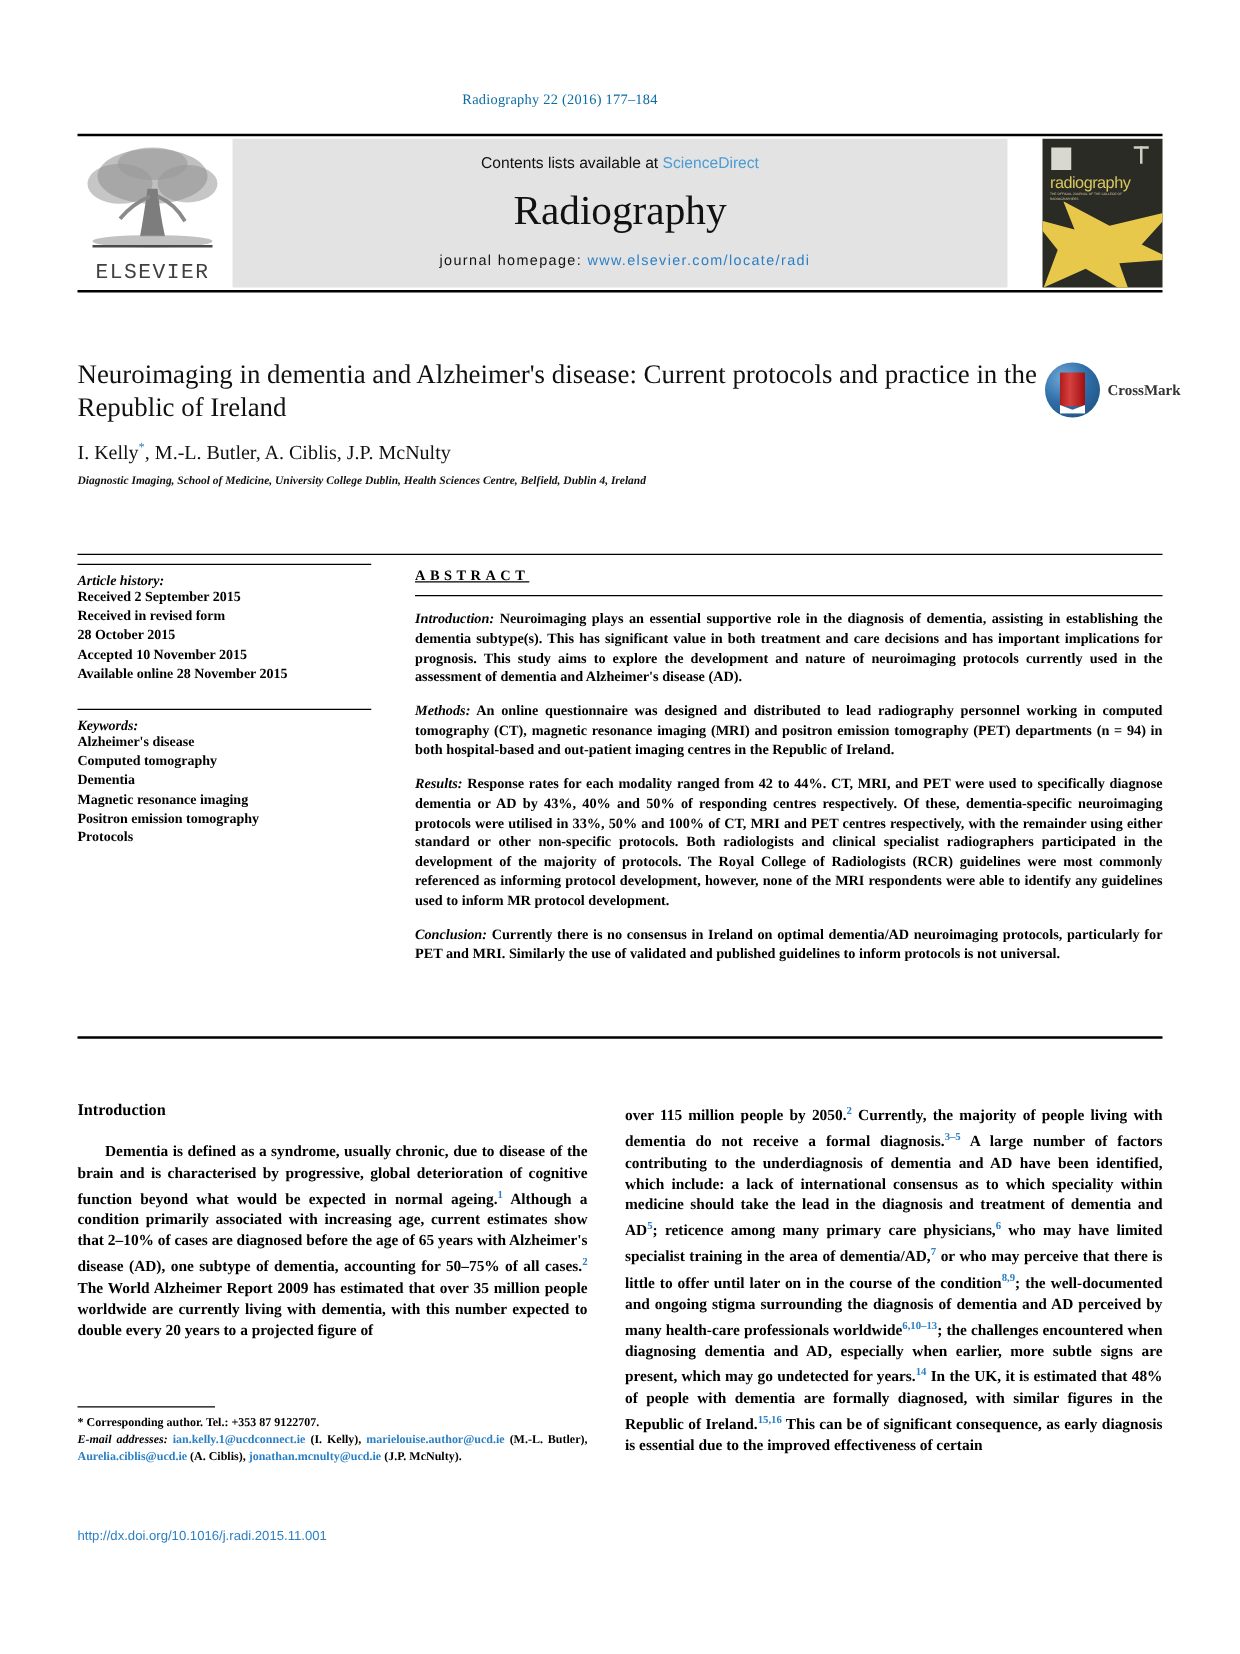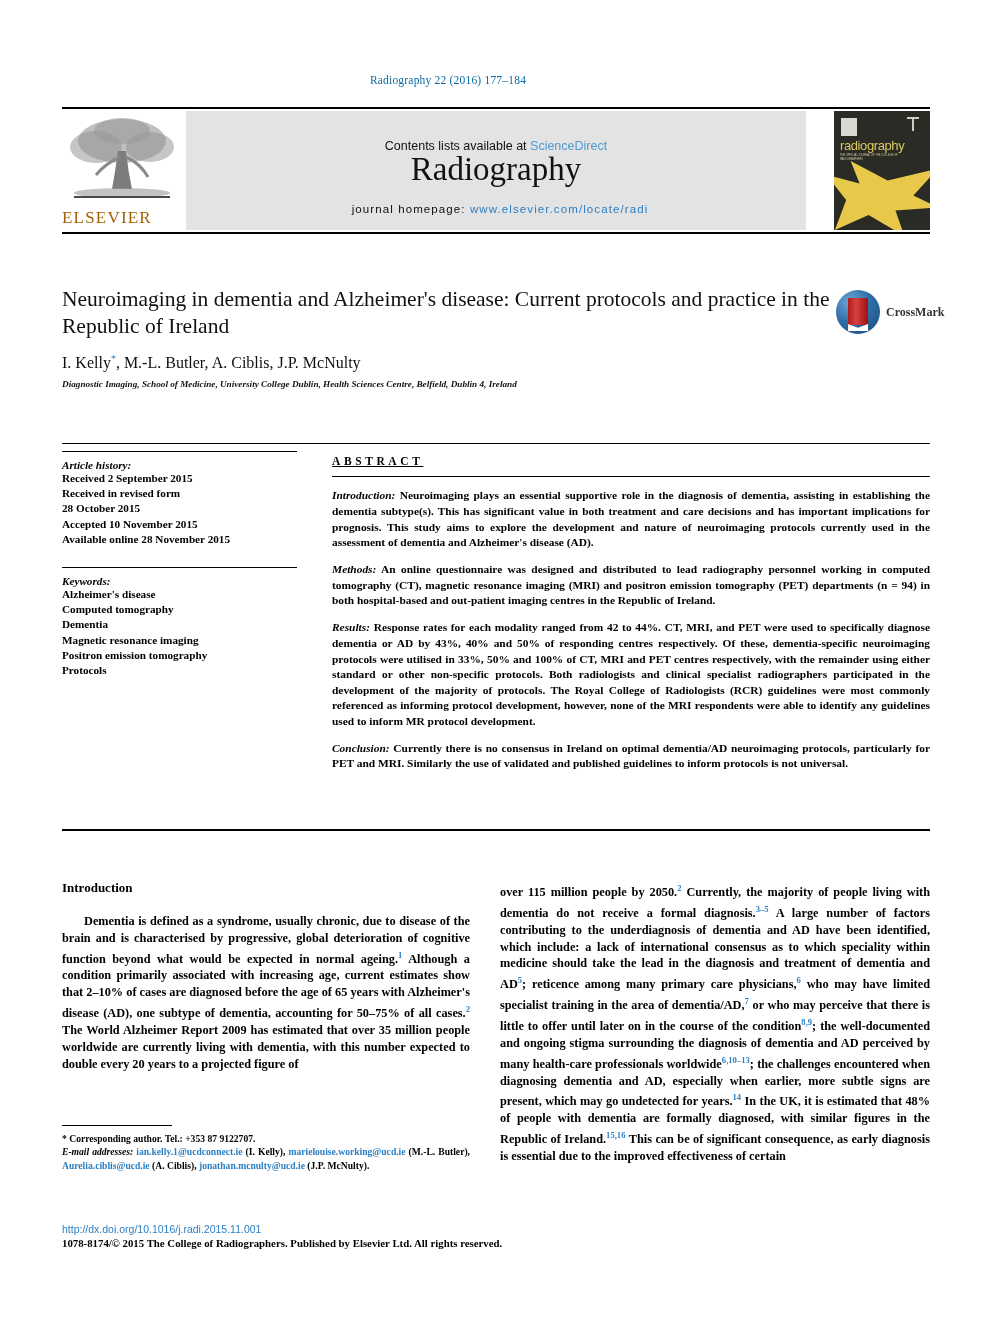--- a/index.html
+++ b/index.html
@@ -57,41 +57,41 @@
   .elsevier-logo {
     position: absolute;
     left: 0; top: 4px;
     width: 120px;
     height: 120px;
   }
   .elsevier-word {
     position: absolute;
     left: 0; bottom: 3px;
     width: 120px;
-    font-family: Liberation Serif, serif;
+    text-align: center;
+    font-family: Liberation Mono, monospace;
     font-size: 17px;
     letter-spacing: 1.2px;
-    color: #a16207;
+    color: #404040;
   }
   .center-band {
     position: absolute;
     left: 124px; top: 4px;
     width: 620px;
     height: 119px;
     background: #e3e3e3;
   }
   .contents-line {
     position: absolute;
     left: 0; top: 12px;
     width: 620px;
     text-align: center;
     font-family: "Liberation Sans", sans-serif;
     font-size: 12.5px;
     color: #111;
-    margin-top: 16px;
   }
   .contents-line .sd {
     color: #4b9cd3;
   }
   .journal-name {
     position: absolute;
     left: 0; top: 40px;
     width: 620px;
     text-align: center;
     font-family: "Liberation Serif", serif;
@@ -494,27 +494,26 @@
   </div>
 
   <div class="footnote">
     <div class="fn-rule"></div>
     <div class="fn-text">
       <span>*</span>
       <span>Corresponding author. Tel.: +353 87 9122707.</span><br>
       <i>E-mail addresses:</i>
       <span class="mail">ian.kelly.1@ucdconnect.ie</span>
       <span>(I. Kelly)</span>,
-      <span class="mail">marielouise.working@ucd.ie</span>
+      <span class="mail">marielouise.author@ucd.ie</span>
       <span>(M.-L. Butler)</span>,
       <span class="mail">Aurelia.ciblis@ucd.ie</span>
       <span>(A. Ciblis)</span>,
       <span class="mail">jonathan.mcnulty@ucd.ie</span>
       <span>(J.P. McNulty)</span>.
     </div>
   </div>
 
   <div class="doc-footer">
     <div class="doi">http://dx.doi.org/10.1016/j.radi.2015.11.001</div>
-    <div class="issn">1078-8174/© 2015 The College of Radiographers. Published by Elsevier Ltd. All rights reserved.</div>
   </div>
 
 </div>
 
 </body></html>

